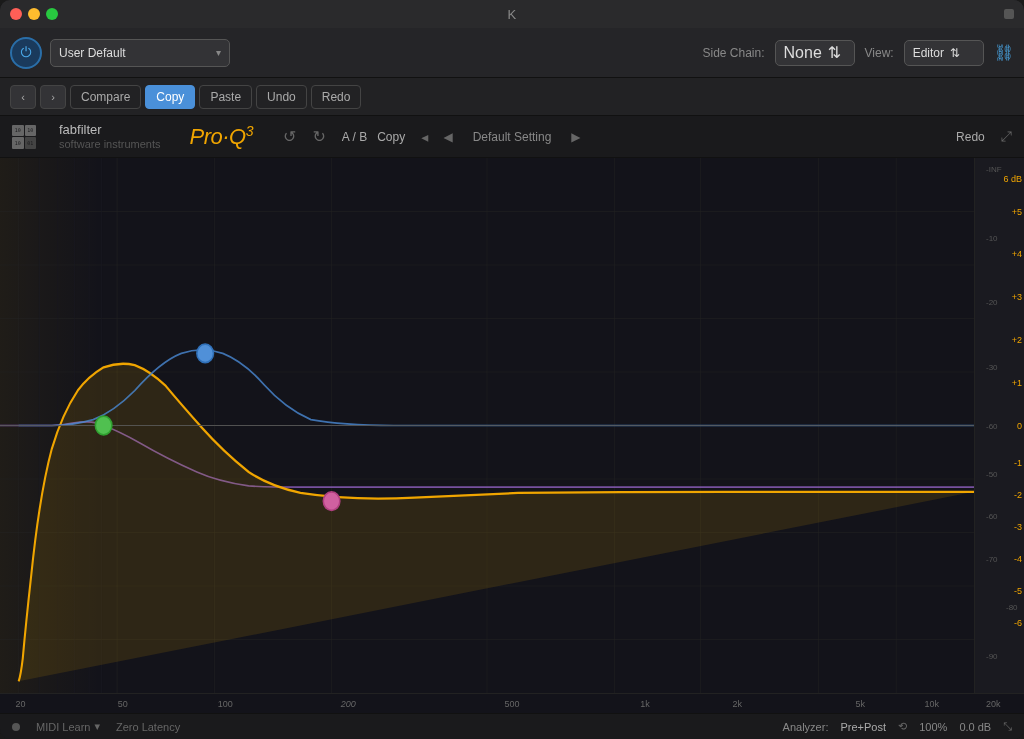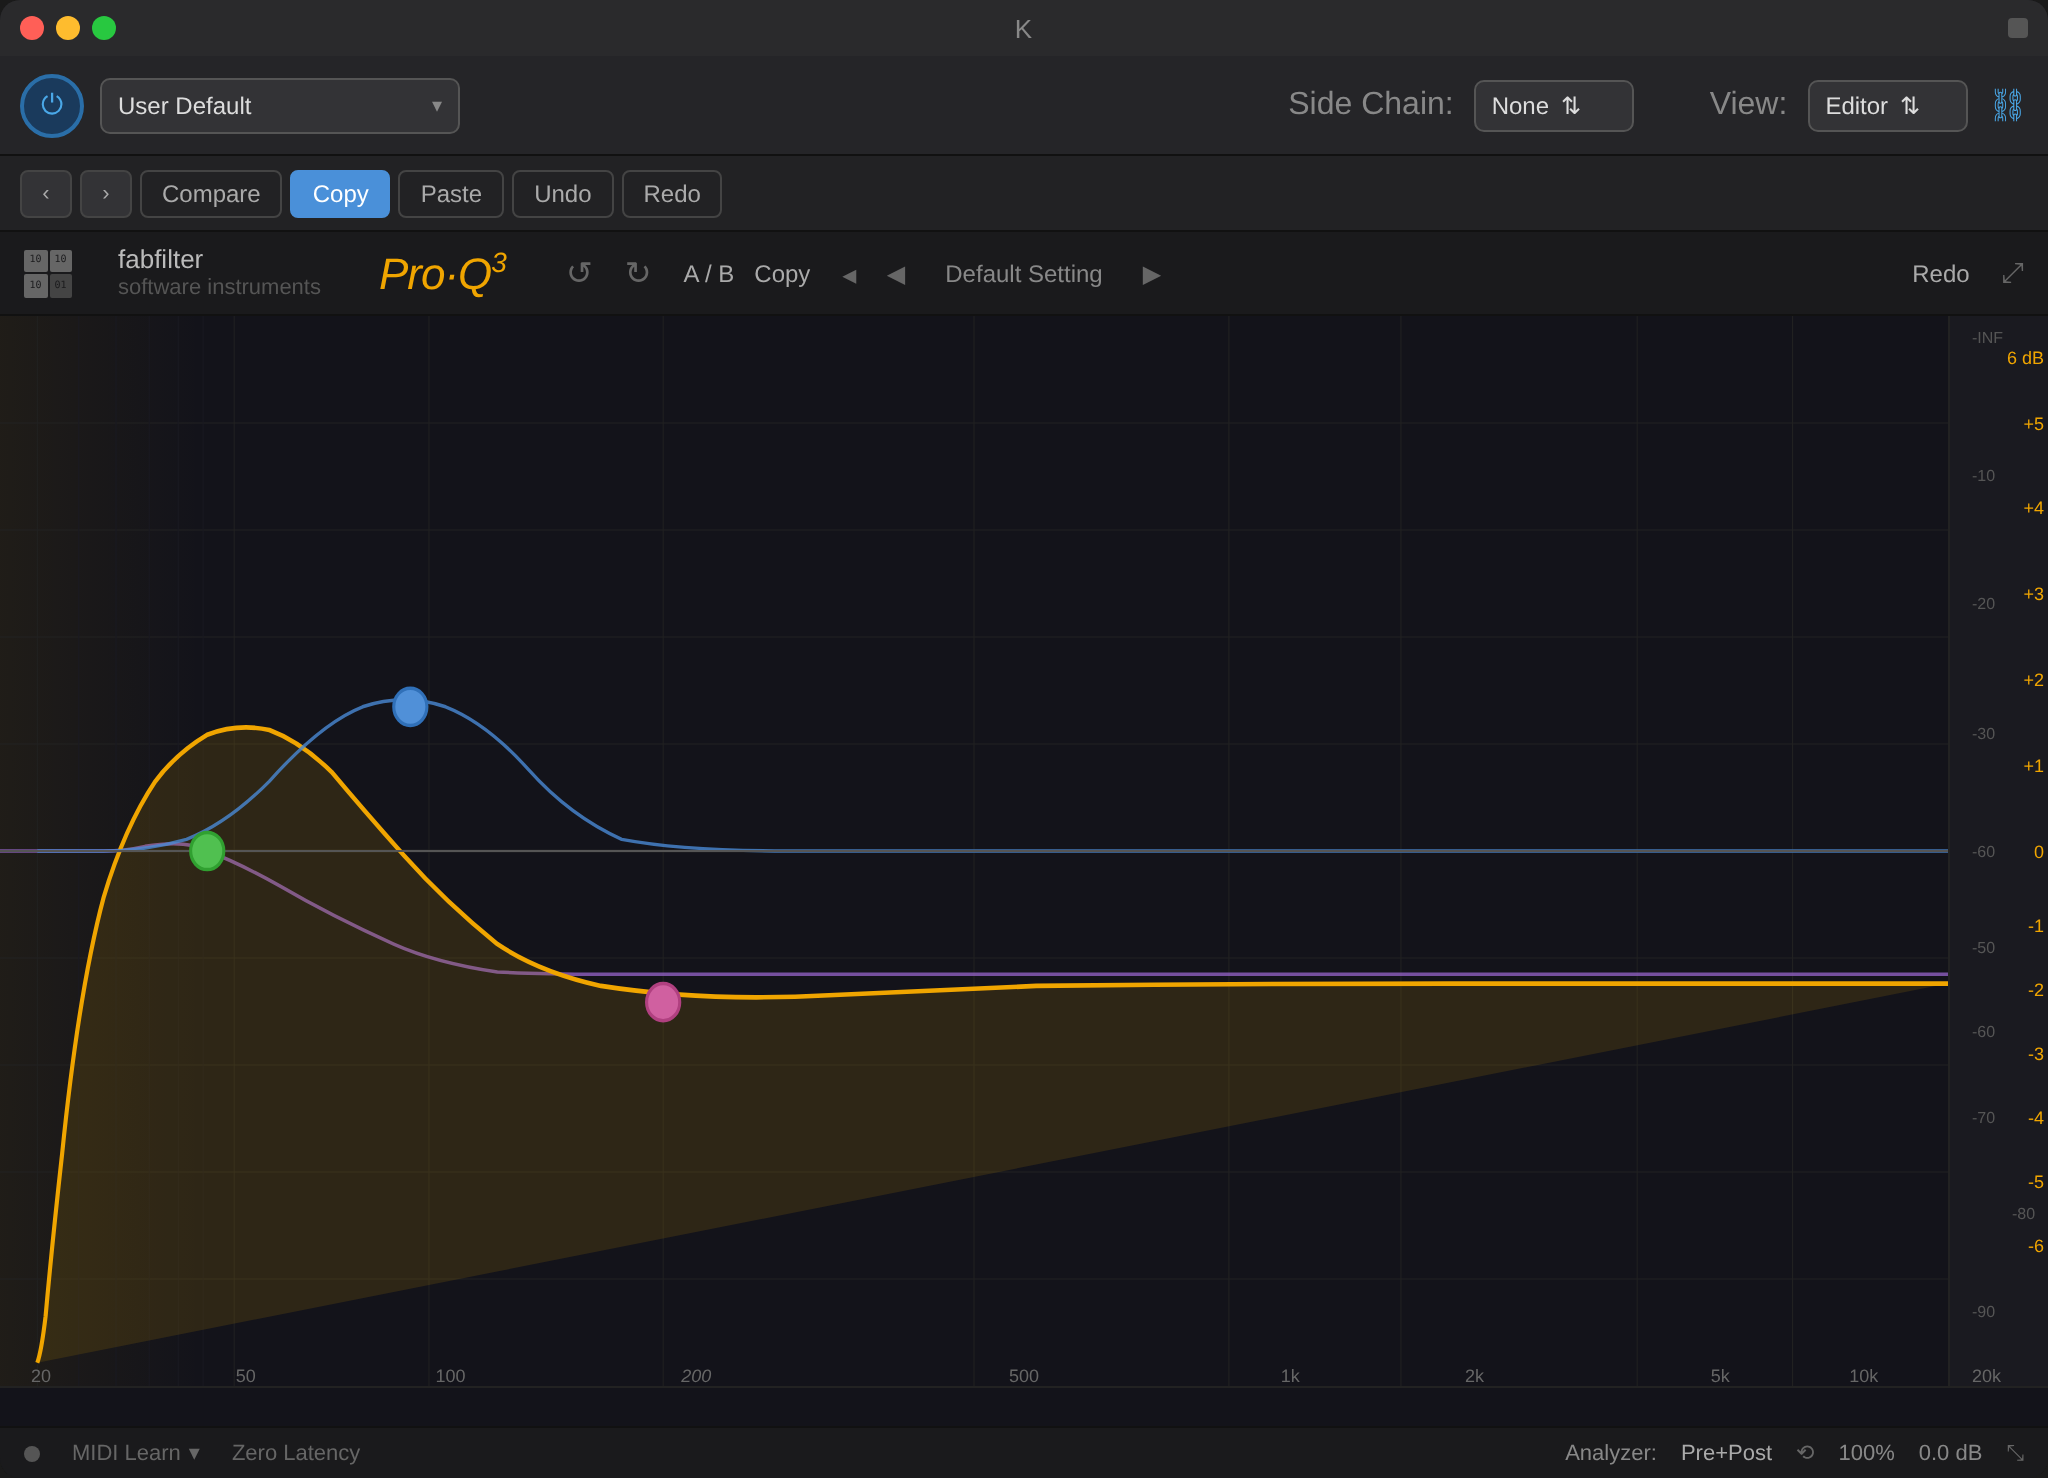--- a/index.html
+++ b/index.html
@@ -109,32 +109,31 @@
     .preset-dropdown-label { flex: 1; }
     .preset-dropdown-arrow { color: #888; font-size: 10px; }
 
     .top-bar-right {
       margin-left: auto;
       display: flex;
       align-items: center;
       gap: 10px;
     }
     .label-text {
-      font-size: 16px;
+      font-size: 12px;
       color: #888;
-      margin-left: 28px;
     }
     .sidechain-dropdown {
       background: #333336;
       border: 1px solid #555;
       border-radius: 5px;
       height: 26px;
       padding: 0 8px;
       color: #ddd;
-      font-size: 12px;
+      font-size: 16px;
       display: flex;
       align-items: center;
       gap: 6px;
       cursor: pointer;
       min-width: 80px;
     }
     .view-dropdown {
       background: #333336;
       border: 1px solid #555;
       border-radius: 5px;
@@ -348,21 +347,21 @@
       padding: 0 0 0 60px;
       flex-shrink: 0;
       border-top: 1px solid #111;
       position: relative;
     }
     .freq-label {
       position: absolute;
       font-size: 9px;
       color: #666;
       transform: translateX(-50%);
-      bottom: 20px;
+      bottom: 4px;
     }
 
     
     .status-bar {
       background: #1a1a1c;
       height: 26px;
       display: flex;
       align-items: center;
       padding: 0 12px;
       gap: 16px;

